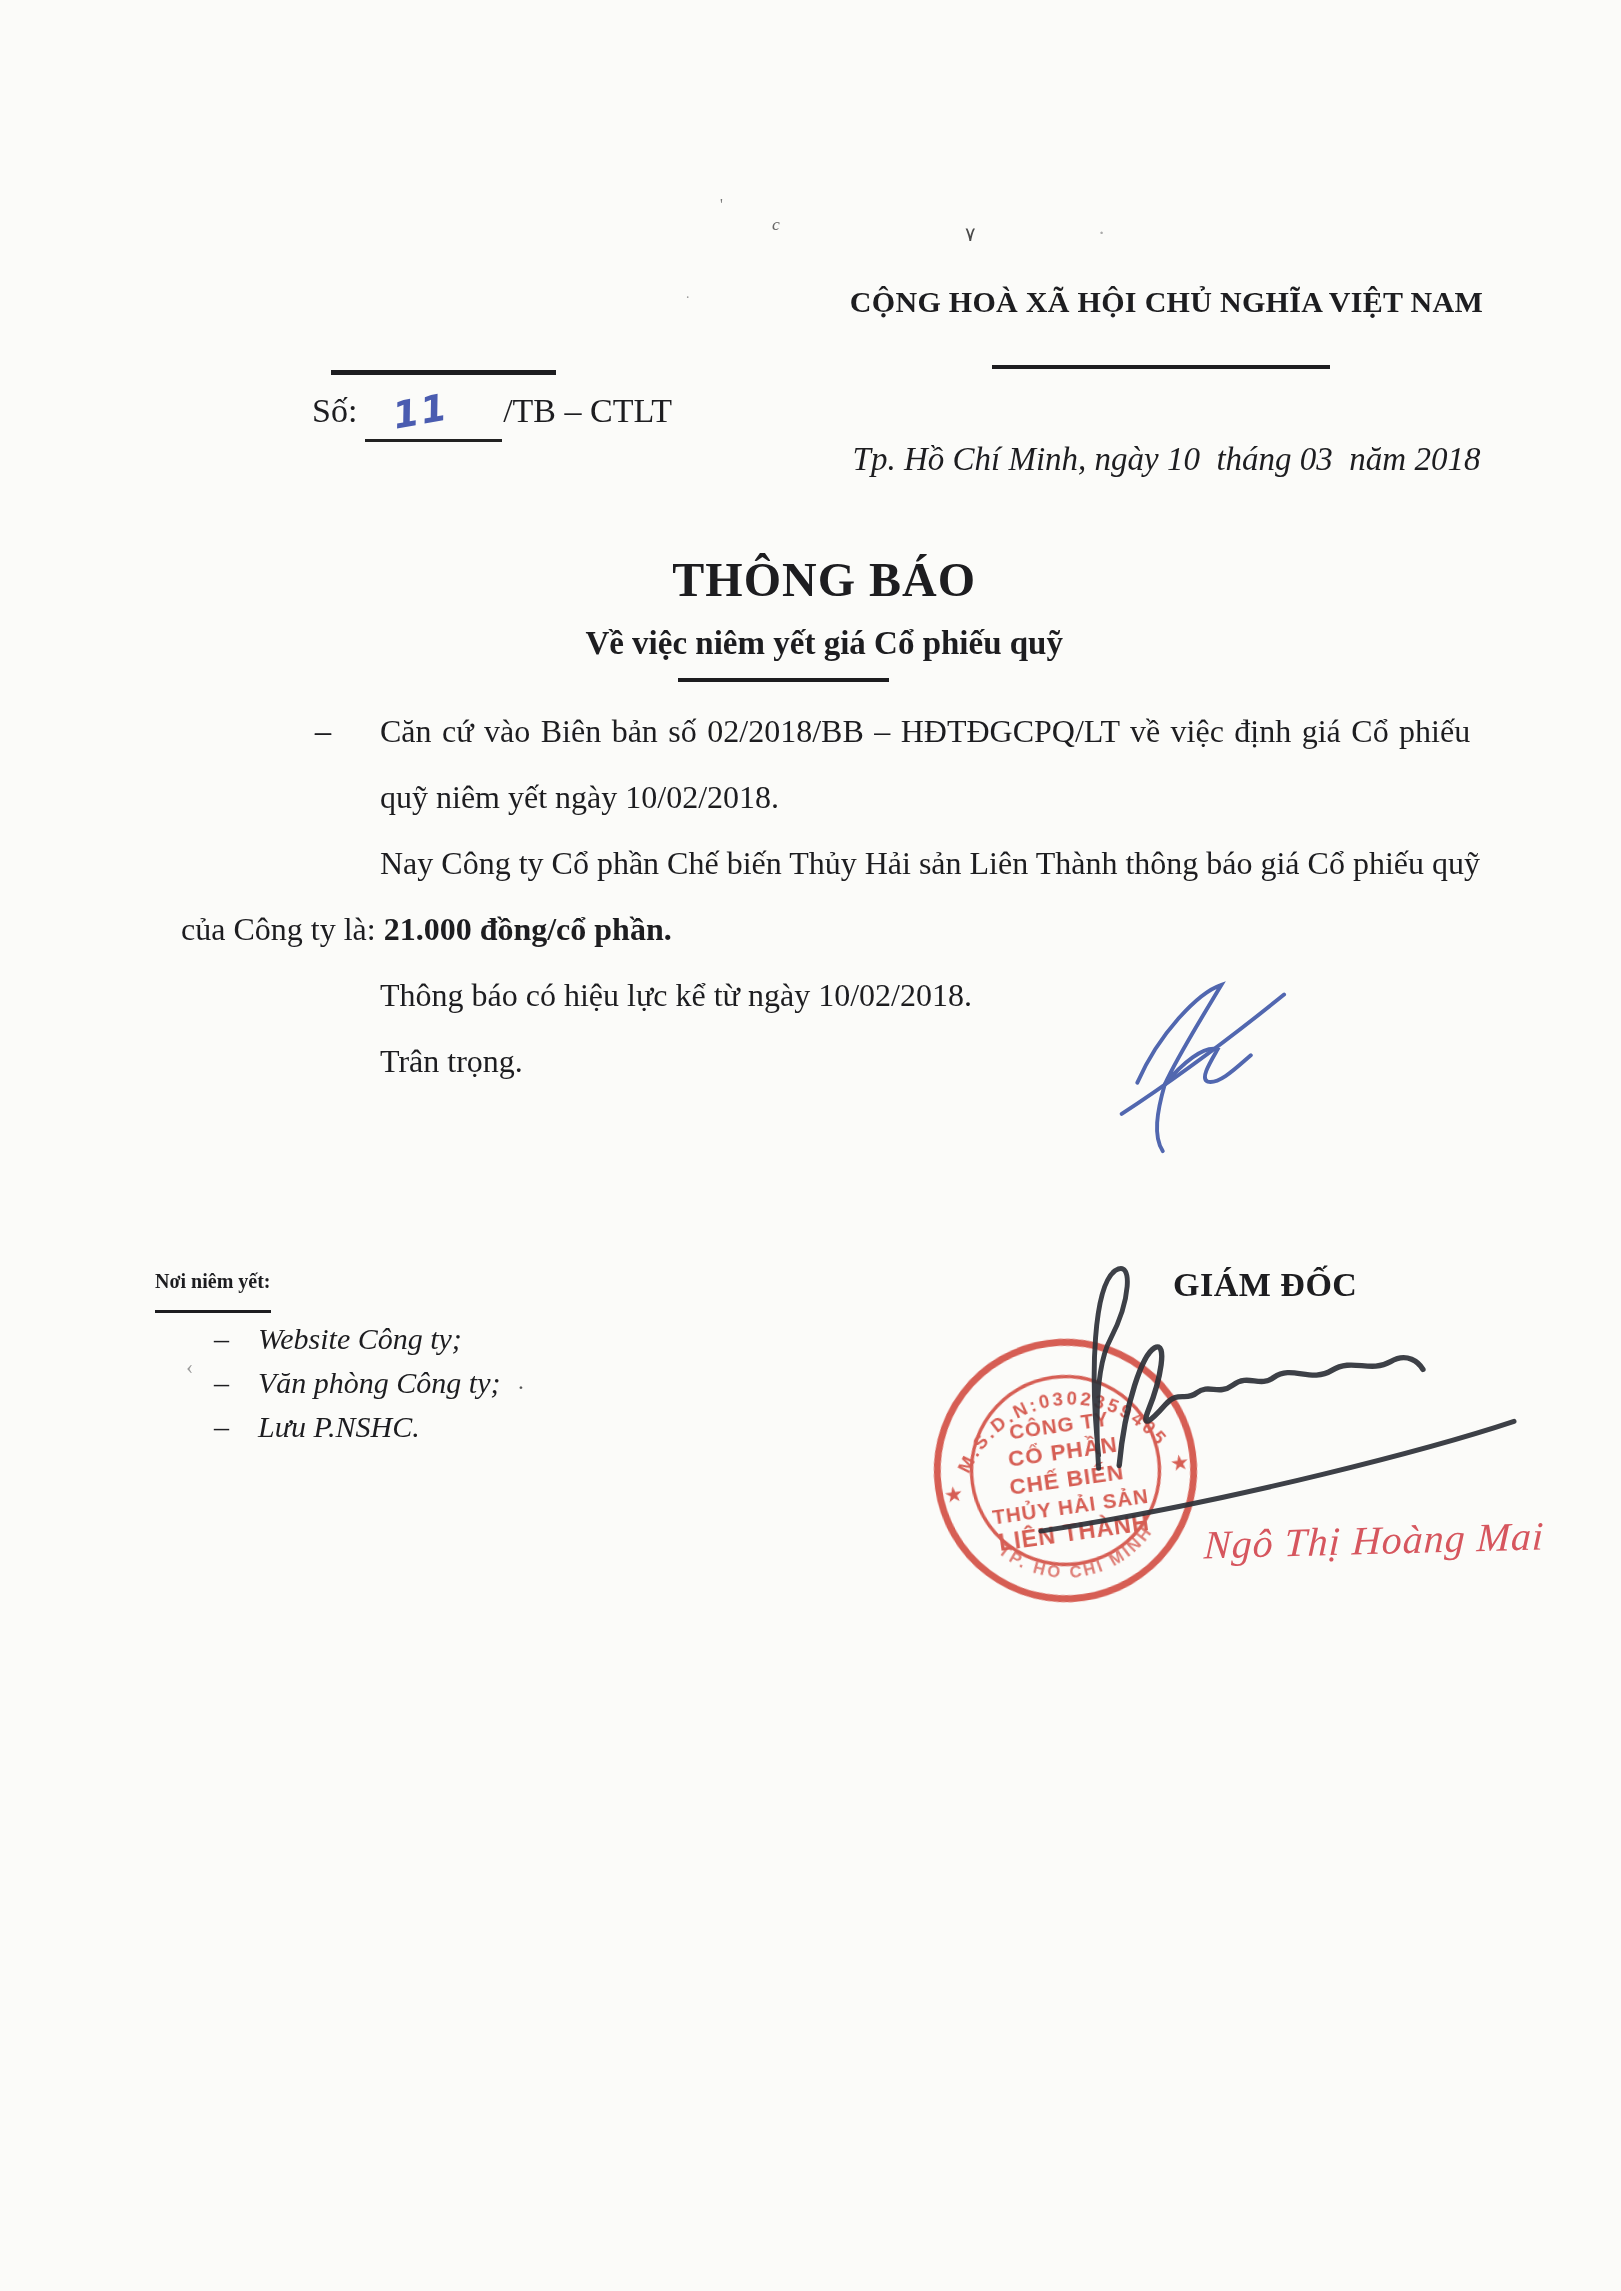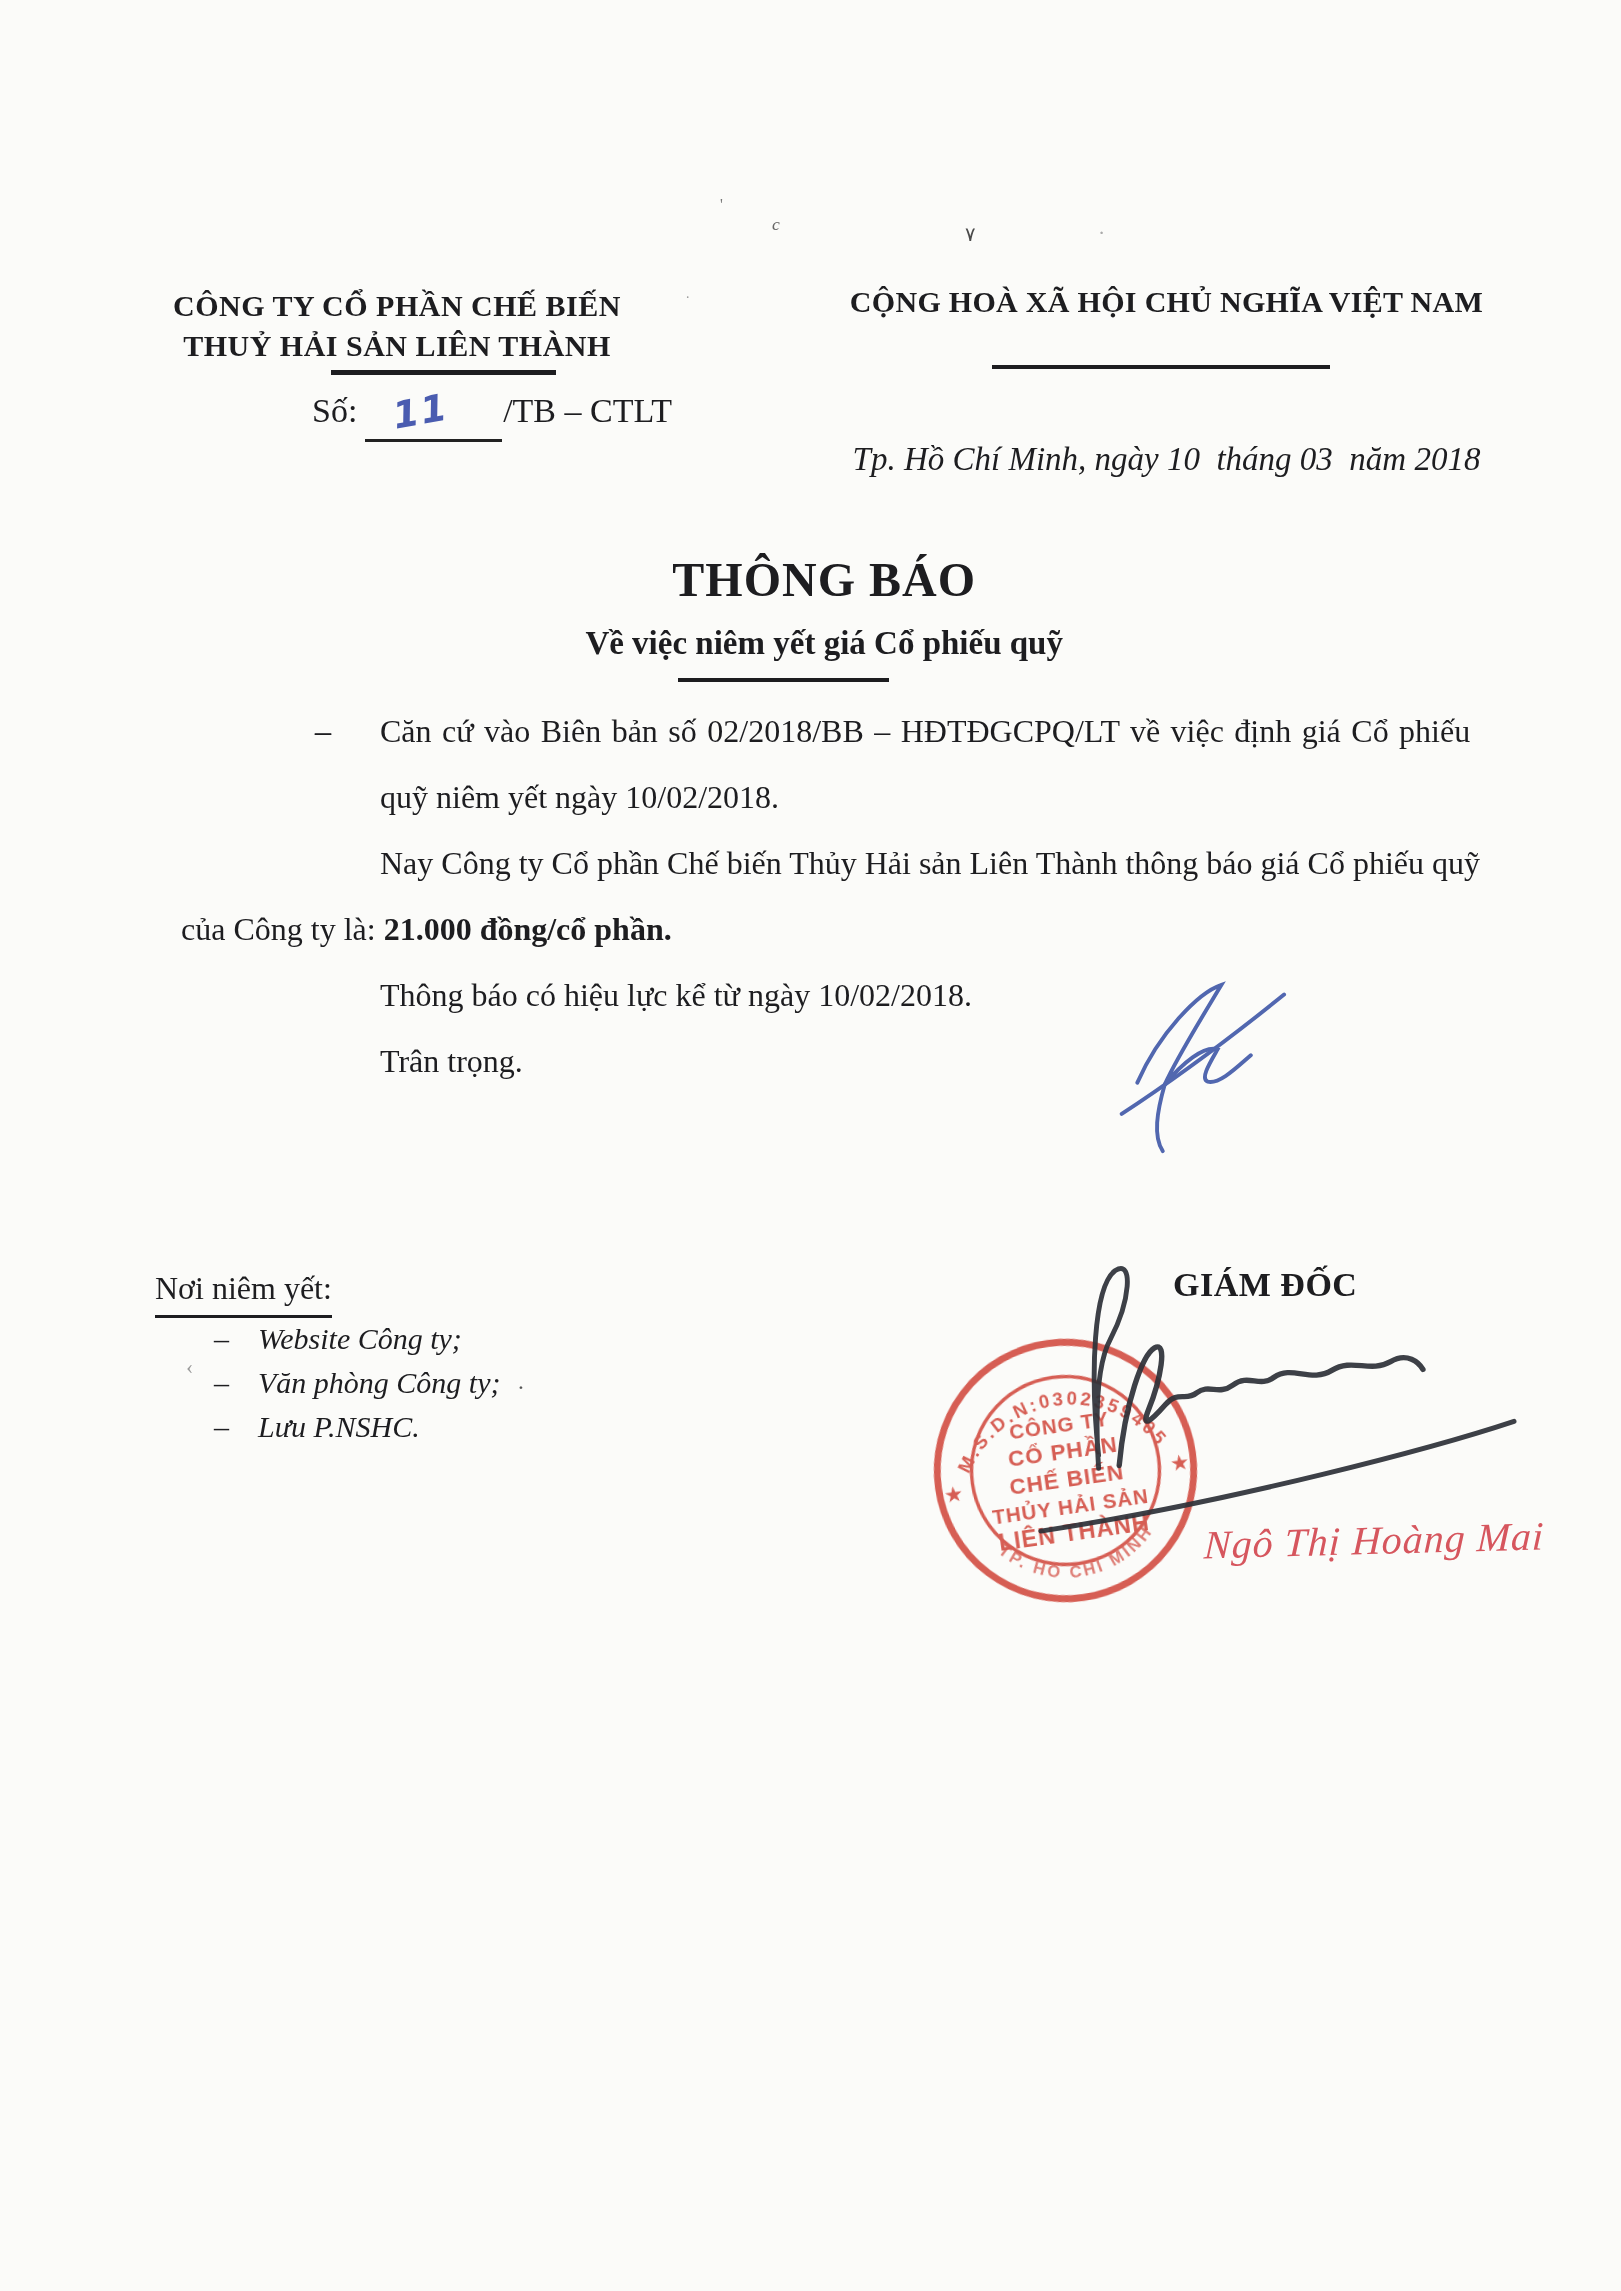--- a/index.html
+++ b/index.html
@@ -63,21 +63,21 @@
   }
   .body-block p{margin:0;}
   .hang{position:relative;padding-left:199px;padding-right:9.8px;text-align:justify;}
   .hang .dash{position:absolute;left:134px;top:0;}
   .indented{text-indent:199px;text-align:justify;}
   .pad-left{padding-left:199px;}
   .bold{font-weight:bold;}
   
   .recipients-heading{
     position:absolute;left:155px;top:1270px;
-    font-size:32px;font-weight:normal;border-bottom:3.9px solid #1d1d20;padding-bottom:8px;
+    font-size:20px;font-weight:bold;border-bottom:3.9px solid #1d1d20;padding-bottom:17px;
   }
   .recipients{position:absolute;left:155px;top:1317px;font-size:30px;font-style:italic;line-height:44px;}
   .recipients .row{position:relative;padding-left:103px;}
   .recipients .dash{position:absolute;left:59px;top:0;font-style:normal;}
   
   .signer-title{
     position:absolute;left:1173px;top:1266px;
     font-size:34px;font-weight:bold;letter-spacing:0.5px;
   }
   .stamp{
@@ -98,24 +98,20 @@
 <body>
 
 <div class="page">
 
   <span class="speck" style="left:720px;top:196px;font-size:15.7px;color:#777;">'</span>
   <span class="speck" style="left:772px;top:214px;font-style:italic;color:#666;">c</span>
   <span class="speck" style="left:965px;top:223px;color:#4a4a4a;font-size:19.6px;">٧</span>
   <span class="speck" style="left:1098px;top:221px;color:#aaa;font-size:21.6px;">·</span>
   <span class="speck" style="left:686px;top:286px;color:#999;font-size:13.7px;">.</span>
 
-  <div class="hdr-left">
-    <div>CÔNG TY CỔ PHẦN CHẾ BIẾN</div>
-    <div>THUỶ HẢI SẢN LIÊN THÀNH</div>
-  </div>
   <div class="hdr-left-rule"></div>
 
   <div class="so-line">
     <span class="so-label">Số:</span>
     <span class="so-blank">
       <span class="so-hw">11</span>
     </span>
     <span class="so-suffix">/TB – CTLT</span>
   </div>
 

